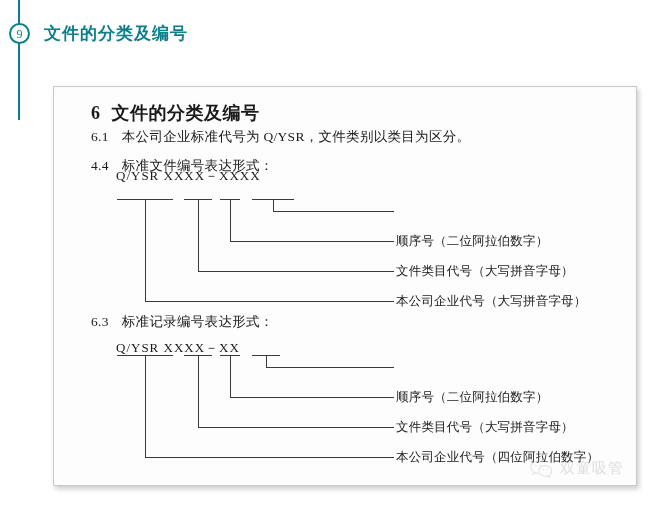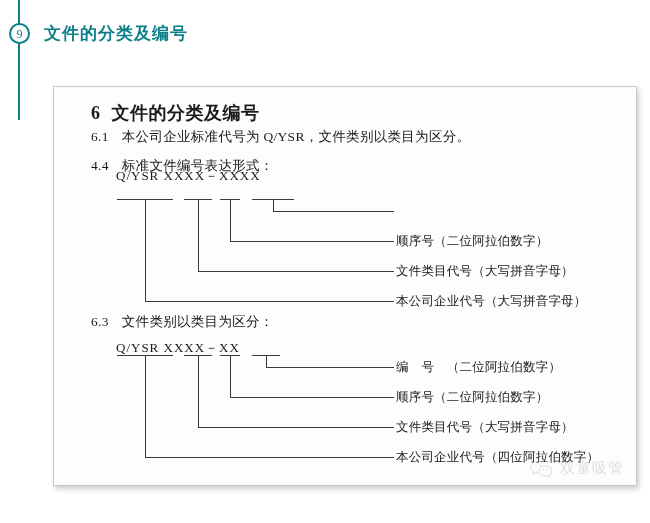--- a/index.html
+++ b/index.html
@@ -182,21 +182,21 @@
     <span class="num">6.1</span><span>本公司企业标准代号为 Q/YSR，文件类别以类目为区分。</span>
   </div>
 
   <div class="doc-text clause" id="clause-62">
     <span class="num">4.4</span><span>标准文件编号表达形式：</span>
   </div>
 
   <div class="doc-text code-line" id="code-62">Q/YSR  XXXX－XXXX</div>
 
   <div class="doc-text clause" id="clause-63">
-    <span class="num">6.3</span><span>文件类别以类目为区分：</span>
+    <span class="num">6.3</span><span>标准记录编号表达形式：</span>
   </div>
 
   <div class="doc-text code-line" id="code-63">Q/YSR  XXXX－XX</div>
 
   <svg class="bracket-svg" viewBox="0 0 584 400">
 
     <line x1="63" y1="112" x2="119" y2="112"></line>
     <line x1="130" y1="112" x2="158" y2="112"></line>
     <line x1="166" y1="112" x2="186" y2="112"></line>
     <line x1="198" y1="112" x2="240" y2="112"></line>
@@ -234,23 +234,20 @@
   <div class="leader-label" id="lbl-62-1">
     <span class="lead-name">顺序号</span><span class="lead-paren">（二位阿拉伯数字）</span>
   </div>
   <div class="leader-label" id="lbl-62-2">
     <span class="lead-name">文件类目代号</span><span class="lead-paren">（大写拼音字母）</span>
   </div>
   <div class="leader-label" id="lbl-62-3">
     <span class="lead-name">本公司企业代号</span><span class="lead-paren">（大写拼音字母）</span>
   </div>
 
-  <div class="leader-label" id="lbl-63-0">
-    <span class="lead-name">编　号　</span><span class="lead-paren">（二位阿拉伯数字）</span>
-  </div>
   <div class="leader-label" id="lbl-63-1">
     <span class="lead-name">顺序号</span><span class="lead-paren">（二位阿拉伯数字）</span>
   </div>
   <div class="leader-label" id="lbl-63-2">
     <span class="lead-name">文件类目代号</span><span class="lead-paren">（大写拼音字母）</span>
   </div>
   <div class="leader-label" id="lbl-63-3">
     <span class="lead-name">本公司企业代号</span><span class="lead-paren">（四位阿拉伯数字）</span>
   </div>
 

